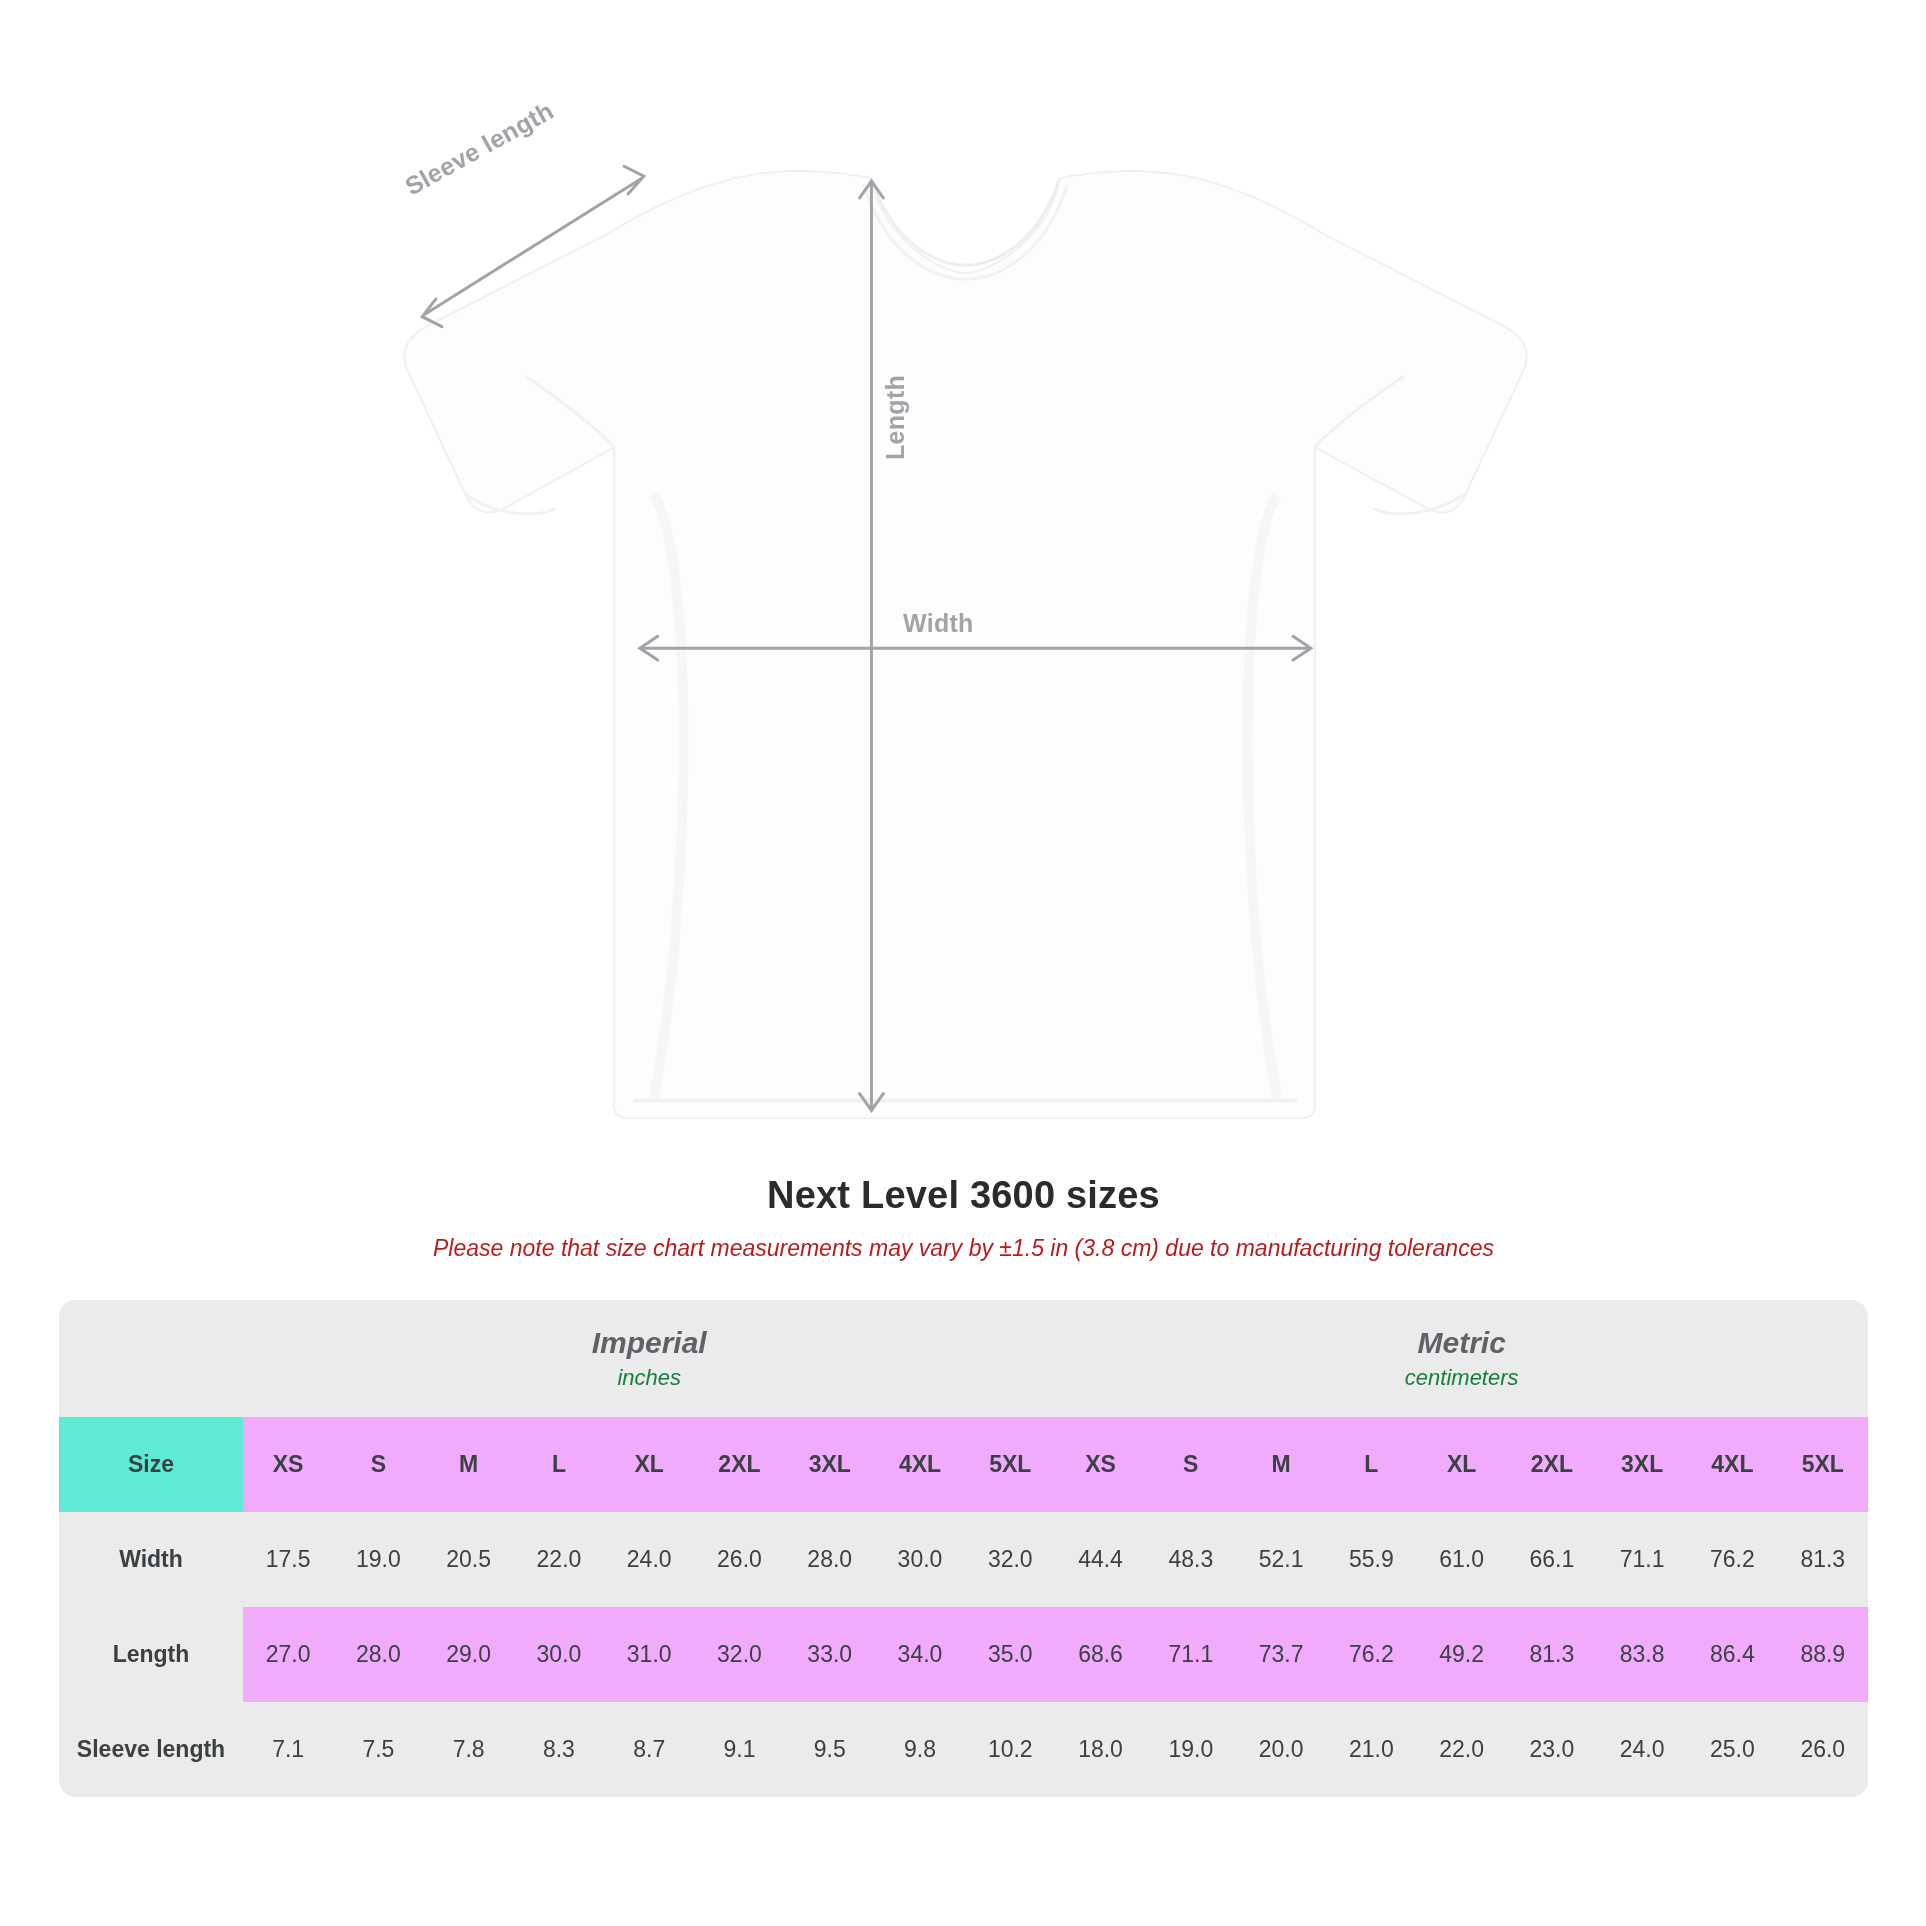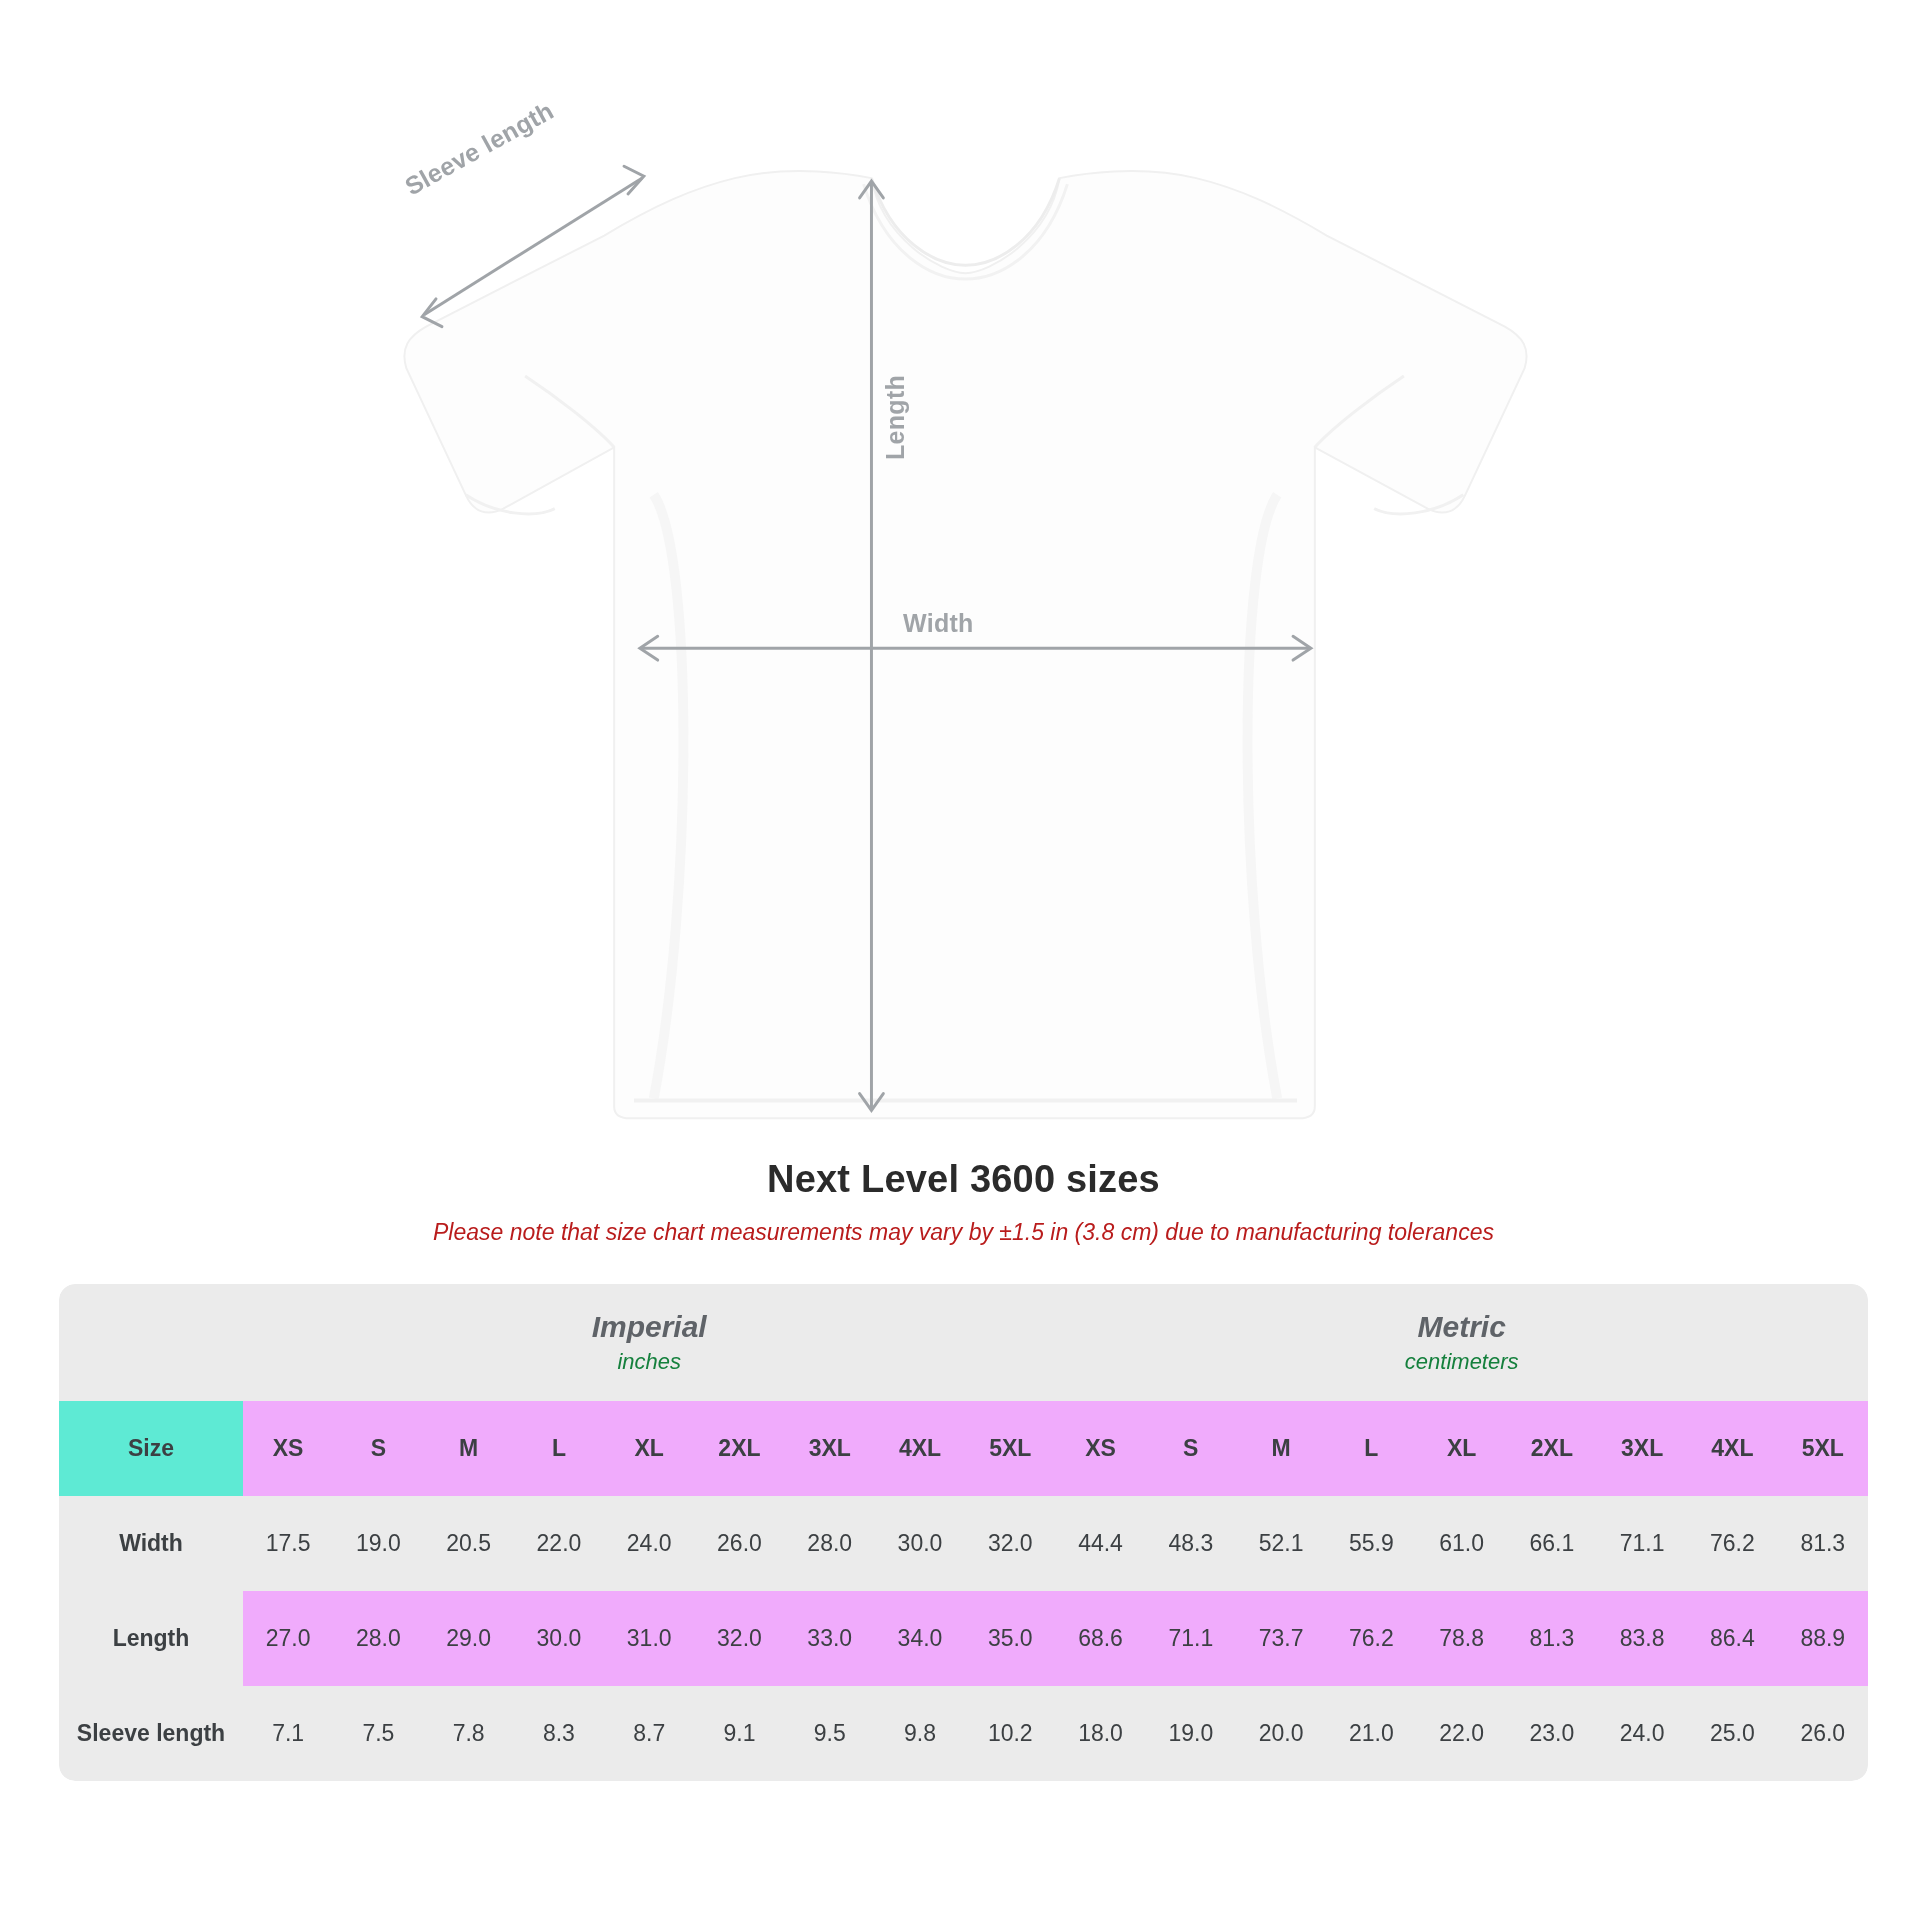--- a/index.html
+++ b/index.html
@@ -35,21 +35,21 @@
   #label-length {
     left: 881px; top: 460px;
     transform: rotate(-90deg);
     transform-origin: left top;
   }
   #label-width {
     left: 903px; top: 609px;
   }
 
   
-  #title-block { text-align: center; margin-top: 10px; }
+  #title-block { text-align: center; margin-top: 26px; }
   #chart-title {
     font-size: 38px;
     font-weight: bold;
     color: #2b2b2b;
     letter-spacing: 0.2px;
   }
   #chart-note {
     margin-top: 18px;
     font-size: 23px;
     font-style: italic;
@@ -263,21 +263,21 @@
             <td>30.0</td>
             <td>31.0</td>
             <td>32.0</td>
             <td>33.0</td>
             <td>34.0</td>
             <td>35.0</td>
             <td>68.6</td>
             <td>71.1</td>
             <td>73.7</td>
             <td>76.2</td>
-            <td>78.8</td>
+            <td>49.2</td>
             <td>81.3</td>
             <td>83.8</td>
             <td>86.4</td>
             <td>88.9</td>
           </tr>
           <tr class="data-row shade">
             <td class="rowhead">Sleeve length</td>
             <td>7.1</td>
             <td>7.5</td>
             <td>7.8</td>

